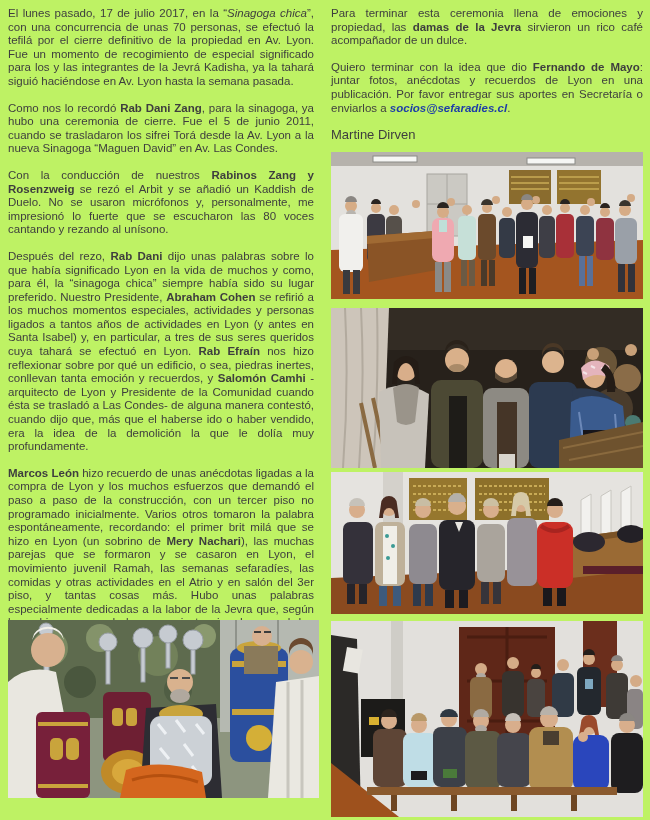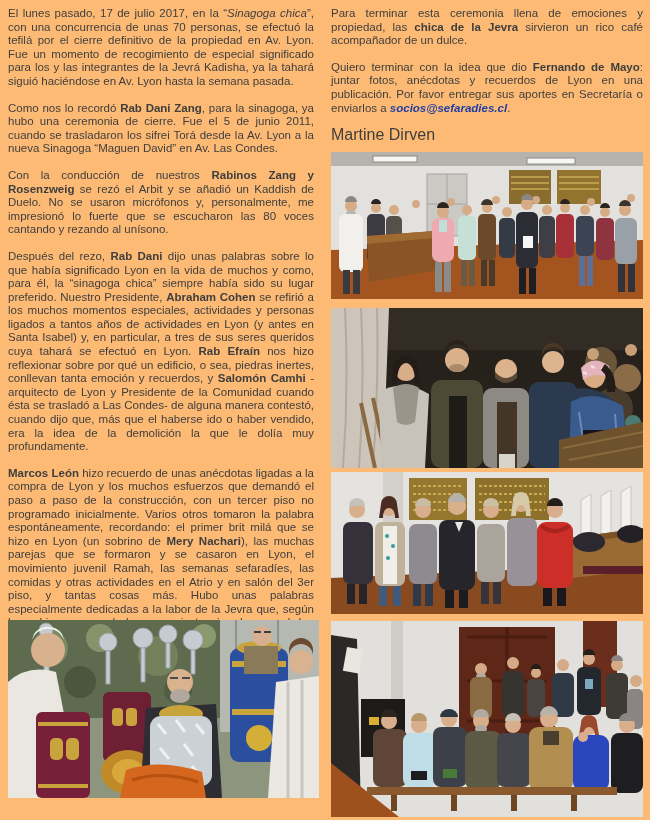--- a/index.html
+++ b/index.html
@@ -1,23 +1,23 @@
 <!DOCTYPE html>
 <html style="--text: #3e3e3e; --link: #1d3da8; --caption: #4f4f4f;"><head>
 <meta charset="utf-8">
 <style>
   html,body{margin:0;padding:0;background:#ffffff;}
-  .page{position:relative;width:650px;height:820px;background:#fdba74;overflow:hidden;
+  .page{position:relative;width:650px;height:820px;background:#bef264;overflow:hidden;
         font-family:"Liberation Sans","DejaVu Sans",sans-serif;}
   .col{position:absolute;top:7px;}
   .col-left{left:8px;width:306px;}
   .col-right{left:331px;width:312px;}
   p.para{margin:0 0 13px 0;font-size:11.5px;line-height:13.6px;text-align:justify;
          color:var(--text,#3e3e3e);}
-  p.byline{margin:0;font-size:16px;line-height:13.6px;color:var(--text,#3e3e3e);}
+  p.byline{margin:0;font-size:13px;line-height:13.6px;color:var(--text,#3e3e3e);}
   .b{font-weight:700;}
   .i{font-style:italic;}
   .link{color:var(--link,#1d3da8);font-weight:700;font-style:italic;margin-top:45px;}
   .photo{position:absolute;overflow:hidden;background:#ddd;box-shadow:inset 0 0 0 1px rgba(0,0,0,.10);}
   .photo svg{display:block;width:100%;height:100%;}
   #photoA{left:8px;top:620px;width:311px;height:178px;}
   #photoB{left:331px;top:152px;width:312px;height:147px;}
   #photoC{left:331px;top:308px;width:312px;height:160px;}
   #photoD{left:331px;top:472px;width:312px;height:142px;}
   #photoE{left:331px;top:621px;width:312px;height:196px;}
@@ -31,21 +31,21 @@
 
   <div class="col col-left">
     <p class="para"><span>El lunes pasado, 17 de julio 2017, en la “</span><span class="i">Sinagoga chica</span><span>”, con una concurrencia de unas 70 personas, se efectuó la tefilá por el cierre definitivo de la propiedad en Av. Lyon. Fue un momento de recogimiento de especial significado para los y las integrantes de la Jevrá Kadisha, ya la tahará siguió haciéndose en Av. Lyon hasta la semana pasada.</span></p>
     <p class="para"><span>Como nos lo recordó </span><span class="b">Rab Dani Zang</span><span>, para la sinagoga, ya hubo una ceremonia de cierre. Fue el 5 de junio 2011, cuando se trasladaron los sifrei Torá desde la Av. Lyon a la nueva Sinagoga “Maguen David” en Av. Las Condes.</span></p>
     <p class="para"><span>Con la conducción de nuestros </span><span class="b">Rabinos Zang y Rosenzweig</span><span> se rezó el Arbit y se añadió un Kaddish de Duelo. No se usaron micrófonos y, personalmente, me impresionó lo fuerte que se escucharon las 80 voces cantando y rezando al unísono.</span></p>
     <p class="para"><span>Después del rezo, </span><span class="b">Rab Dani</span><span> dijo unas palabras sobre lo que había significado Lyon en la vida de muchos y como, para él, la “sinagoga chica” siempre había sido su lugar preferido. Nuestro Presidente, </span><span class="b">Abraham Cohen</span><span> se refirió a los muchos momentos especiales, actividades y personas ligados a tantos años de actividades en Lyon (y antes en Santa Isabel) y, en particular, a tres de sus seres queridos cuya tahará se efectuó en Lyon. </span><span class="b">Rab Efraín</span><span> nos hizo reflexionar sobre por qué un edificio, o sea, piedras inertes, conllevan tanta emoción y recuerdos, y </span><span class="b">Salomón Camhi</span><span> -arquitecto de Lyon y Presidente de la Comunidad cuando ésta se trasladó a Las Condes- de alguna manera contestó, cuando dijo que, más que el haberse ido o haber vendido, era la idea de la demolición la que le dolía muy profundamente.</span></p>
     <p class="para"><span class="b">Marcos León</span><span> hizo recuerdo de unas anécdotas ligadas a la compra de Lyon y los muchos esfuerzos que demandó el paso a paso de la construcción, con un tercer piso no programado inicialmente. Varios otros tomaron la palabra espontáneamente, recordando: el primer brit milá que se hizo en Lyon (un sobrino de </span><span class="b">Mery Nachari</span><span>), las muchas parejas que se formaron y se casaron en Lyon, el movimiento juvenil Ramah, las semanas sefaradíes, las comidas y otras actividades en el Atrio y en salón del 3er piso, y tantas cosas más. Hubo unas palabras especialmente dedicadas a la labor de la Jevra que, según los sabios, es una de las pocas instancias de un real dar, es decir, sin expectativas de recibir algo en retorno.</span></p>
   </div>
 
   <div class="col col-right">
-    <p class="para"><span>Para terminar esta ceremonia llena de emociones y propiedad, las </span><span class="b">chica de la Jevra</span><span> sirvieron un rico café acompañador de un dulce.</span></p>
+    <p class="para"><span>Para terminar esta ceremonia llena de emociones y propiedad, las </span><span class="b">damas de la Jevra</span><span> sirvieron un rico café acompañador de un dulce.</span></p>
     <p class="para"><span>Quiero terminar con la idea que dio </span><span class="b">Fernando de Mayo</span><span>: juntar fotos, anécdotas y recuerdos de Lyon en una publicación. Por favor entregar sus aportes en Secretaría o enviarlos a </span><span class="link">socios@sefaradies.cl</span><span>.</span></p>
     <p class="byline"><span>Martine Dirven</span></p>
   </div>
 
   <div class="photo" id="photoA">
     <svg viewBox="0 0 311 178" preserveAspectRatio="none">
       <rect width="311" height="178" fill="#8d957f"></rect>
       <rect width="212" height="98" fill="#5e6b4e"></rect>
       <circle cx="42" cy="28" r="18" fill="#7b8a62"></circle>
         <circle cx="92" cy="18" r="14" fill="#84936a"></circle>

